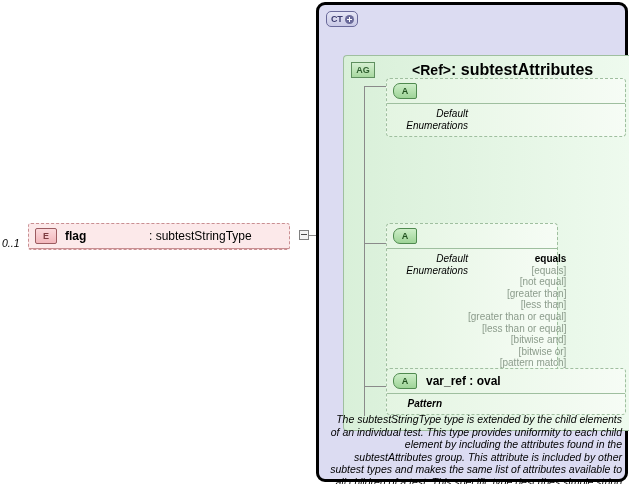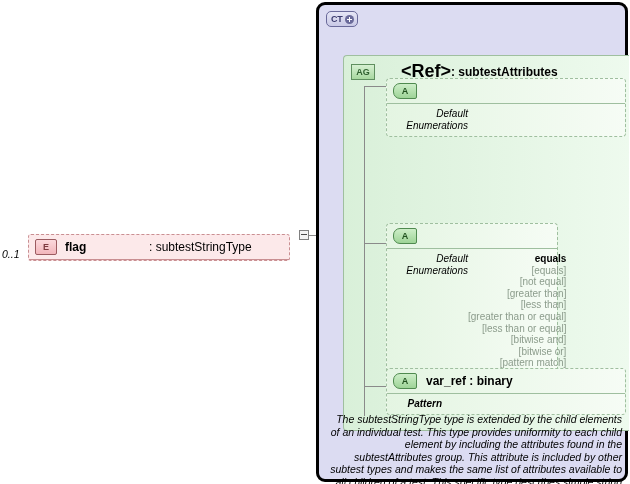--- a/index.html
+++ b/index.html
@@ -11,21 +11,21 @@
     position: relative;
     font-family: "Liberation Sans", sans-serif;
     font-size: 11px;
     color: #000;
     overflow: hidden;
   }
 
   
   #flag-group {
     position: absolute;
-    left: 0; top: 234px;
+    left: 0; top: 223px;
     width: 310px;
     display: flex;
     align-items: flex-start;
   }
   .cardinality {
     font-style: italic;
     font-size: 10.5px;
     color: #000;
     padding-top: 14px;
     width: 26px;
@@ -174,27 +174,27 @@
     border: 1px solid #5f8f5f;
     background: linear-gradient(#d6f0d2, #a8d8a0);
     font-size: 9px;
     font-weight: bold;
     color: #2f5f2f;
     display: flex; align-items: center; justify-content: center;
     margin-right: 10px;
     flex: none;
   }
   .ag-name {
-    font-size: 18px;
+    font-size: 14px;
     font-weight: bold;
     color: #000;
     min-width: 66px;
   }
   .ag-type {
-    font-size: 12px;
+    font-size: 16px;
     font-weight: bold;
     color: #000;
   }
 
   
   .tree-line {
     position: absolute;
     background: #8a8a8a;
   }
 
@@ -353,21 +353,21 @@
           <div>[bitwise and]</div>
           <div>[bitwise or]</div>
           <div>[pattern match]</div>
         </div>
       </div>
     </div>
 
     <div class="attr-box" style="left:42px; top:312px; width:240px;">
       <div class="attr-head">
         <span class="badge-a">A</span>
-        <span class="attr-title">var_ref : binary</span>
+        <span class="attr-title">var_ref : oval</span>
       </div>
       <div class="pattern-row">
         <span class="pattern-label">Pattern</span>
       </div>
     </div>
   </div>
 
   <div id="ct-annotation">The subtestStringType type is extended by the child elements of an individual test.  This type provides uniformity to each child element by including the attributes found in the subtestAttributes group.  This attribute is included by other subtest types and makes the same list of attributes available to all children of a test.  This specific type describes simple string data.</div>
 </div>
 

